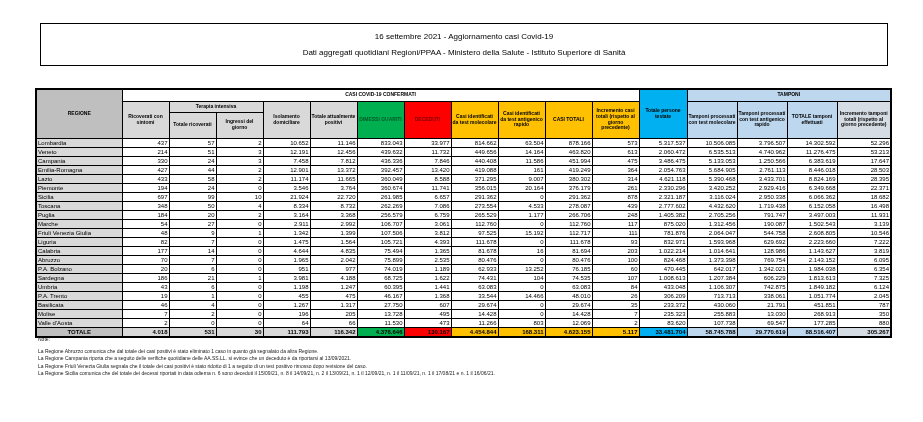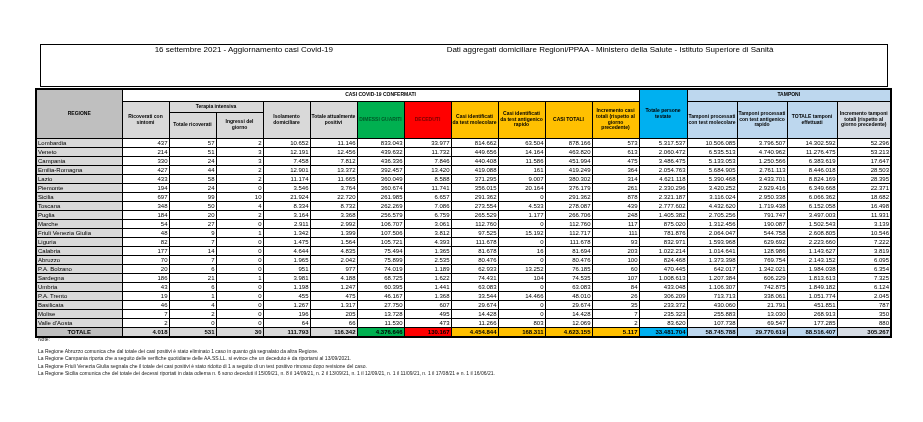--- a/index.html
+++ b/index.html
@@ -1,24 +1,24 @@
 <!DOCTYPE html>
 <html><head>
 <meta charset="utf-8">
 <style>
   html,body { margin:0; padding:0; }
   body {
     width:923px; height:422px; background:#ffffff; position:relative;
     font-family:"Liberation Sans", sans-serif; color:#000;
   }
   .title-box {
-    position:absolute; left:40px; top:44px; width:846px; height:41px;
+    position:absolute; left:40px; top:23px; width:846px; height:41px;
     border:1px solid #000; background:#fff;
-    display:flex; justify-content:space-evenly;
-    text-align:center; font-size:8px;
+    display:flex; flex-direction:column; justify-content:space-evenly;
+    text-align:center; font-size:8px;align-items:center;
   }
   .main-table {
     position:absolute; left:35px; top:88px; width:855px;
     border-collapse:collapse; table-layout:fixed;
     border:2px solid #000;
   }
   .main-table th, .main-table td { border:1px solid #000; padding:0 1px; overflow:hidden; }
   .main-table thead th {
     font-size:5px; font-weight:bold; text-align:center; vertical-align:middle; line-height:1.15;
   }
@@ -41,21 +41,21 @@
     position:absolute; left:38px; top:336px; width:850px;
     font-size:5px; line-height:7.5px; color:#1a1a1a;
   }
   .notes .note-label { margin-bottom:4px; }
 </style>
 </head>
 <body>
 
 <div class="title-box">
   <div>16 settembre 2021 - Aggiornamento casi Covid-19</div>
-  <div>Dati aggregati domiciliare Regioni/PPAA - Ministero della Salute - Istituto Superiore di Sanità</div>
+  <div>Dati aggregati quotidiani Regioni/PPAA - Ministero della Salute - Istituto Superiore di Sanità</div>
 </div>
 
 <table class="main-table">
   <colgroup>
     <col style="width:86px">
     <col style="width:47px">
       <col style="width:47px">
       <col style="width:47px">
       <col style="width:47px">
     <col style="width:47px">

